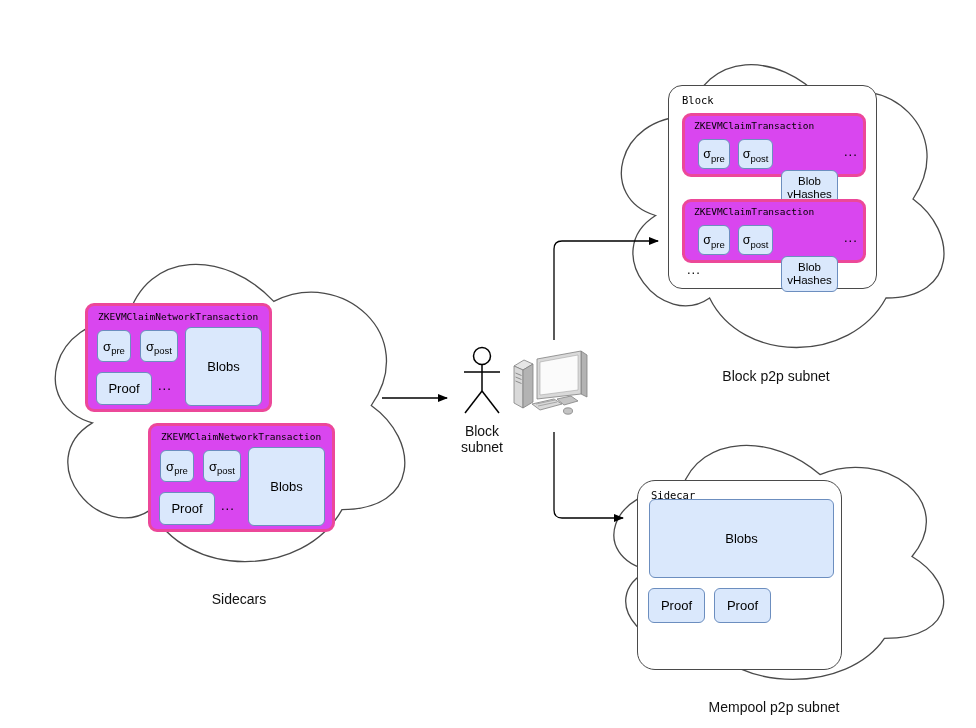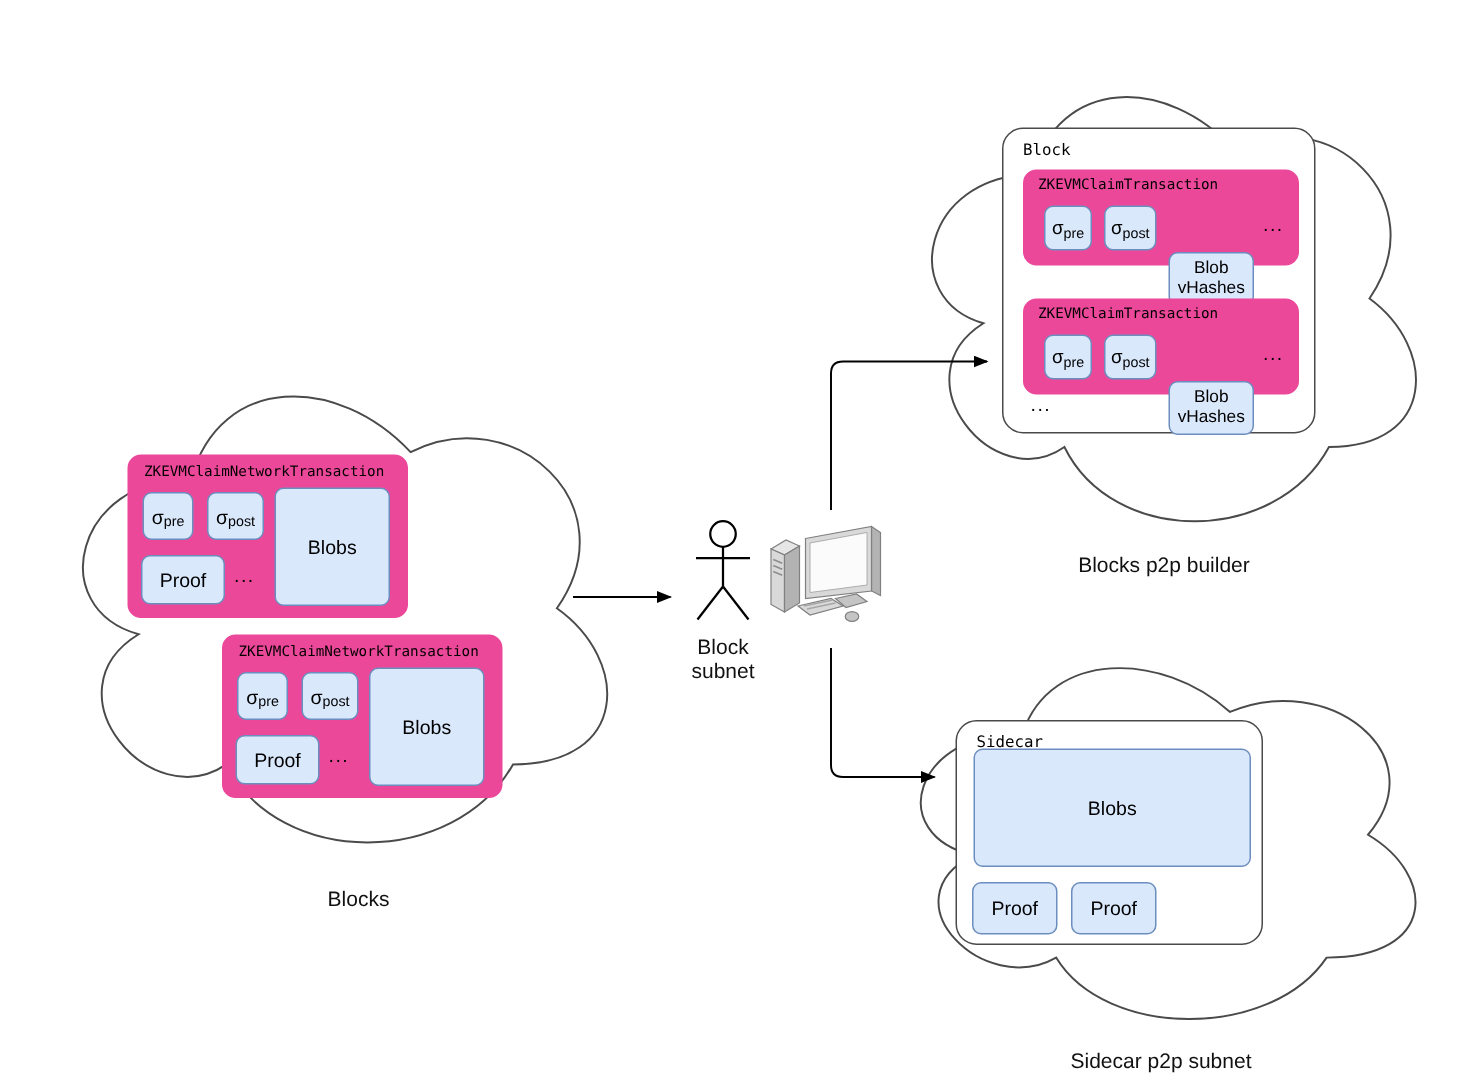--- a/index.html
+++ b/index.html
@@ -2,21 +2,21 @@
 <html><head>
 <meta charset="utf-8">
 <style>
   html,body{margin:0;padding:0;background:#fff;}
   #canvas{position:relative;width:976px;height:728px;background:#ffffff;
           font-family:"Liberation Sans",sans-serif;color:#000;overflow:hidden;}
 
   svg.cloud{position:absolute;overflow:visible;}
   svg.cloud path{fill:#ffffff;stroke:#4a4a4a;stroke-width:1.3;vector-effect:non-scaling-stroke;}
 
-  .panel{position:absolute;background:#ec4899;border:1px solid #ec4899;border-radius:9px;box-sizing:border-box;}
+  .panel{position:absolute;background:#d946ef;border:3px solid #ec4899;border-radius:9px;box-sizing:border-box;}
   .whitebox{position:absolute;background:#ffffff;border:1px solid #4a4a4a;border-radius:14px;box-sizing:border-box;}
   .mono-title{position:absolute;font-family:"DejaVu Sans Mono","Liberation Mono",monospace;
               font-size:9.5px;white-space:nowrap;color:#000;}
   .mono-title.lg{font-size:10.5px;}
 
   .chip{position:absolute;background:#dae8fc;border:1px solid #6c8ebf;border-radius:6px;
         display:flex;align-items:center;justify-content:center;font-size:13px;box-sizing:border-box;}
   .chip .sub{font-size:9.5px;transform:translateY(3.5px);}
   .chip.twoline{flex-direction:column;font-size:11.5px;line-height:1.15;margin-top:34px;}
   .chip.sm{font-size:12.5px;}
@@ -110,21 +110,21 @@
     </div>
     <div class="chip" style="left:52px;top:24px;width:38px;height:32px;">
       <span>σ</span>
         <span class="sub">post</span>
     </div>
     <div class="chip" style="left:97px;top:21px;width:77px;height:79px;">Blobs</div>
     <div class="chip" style="left:8px;top:66px;width:56px;height:33px;">Proof</div>
     <div class="ellipsis" style="left:70px;top:72px;">...</div>
   </div>
 
-  <div class="label" style="left:159px;top:591px;width:160px;">Blocks</div>
+  <div class="label" style="left:159px;top:591px;width:160px;">Sidecars</div>
 
   <div class="whitebox" style="left:668px;top:85px;width:209px;height:204px;">
     <div class="mono-title lg" style="left:13px;top:8px;">Block</div>
 
     <div class="panel" style="left:13px;top:27px;width:184px;height:64px;">
       <div class="mono-title" style="left:9px;top:4px;">ZKEVMClaimTransaction</div>
       <div class="chip sm" style="left:13px;top:23px;width:32px;height:30px;">
         <span>σ</span>
           <span class="sub">pre</span>
       </div>
@@ -152,24 +152,24 @@
       <div class="chip twoline" style="left:96px;top:20px;width:57px;height:36px;">
         <span>Blob</span>
         <span>vHashes</span>
       </div>
       <div class="ellipsis" style="left:159px;top:28px;">...</div>
     </div>
 
     <div class="ellipsis" style="left:18px;top:176px;">...</div>
   </div>
 
-  <div class="label" style="left:676px;top:368px;width:200px;">Blocks p2p builder</div>
+  <div class="label" style="left:676px;top:368px;width:200px;">Block p2p subnet</div>
 
-  <div class="whitebox" style="left:637px;top:480px;width:205px;height:150px;">
+  <div class="whitebox" style="left:637px;top:480px;width:205px;height:190px;border-radius:18px;">
     <div class="mono-title lg" style="left:13px;top:8px;">Sidecar</div>
     <div class="chip" style="left:11px;top:18px;width:185px;height:79px;">Blobs</div>
     <div class="chip" style="left:10px;top:107px;width:57px;height:35px;">Proof</div>
     <div class="chip" style="left:76px;top:107px;width:57px;height:35px;">Proof</div>
   </div>
 
-  <div class="label" style="left:674px;top:699px;width:200px;">Sidecar p2p subnet</div>
+  <div class="label" style="left:674px;top:699px;width:200px;">Mempool p2p subnet</div>
 
 </div>
 
 </body></html>

